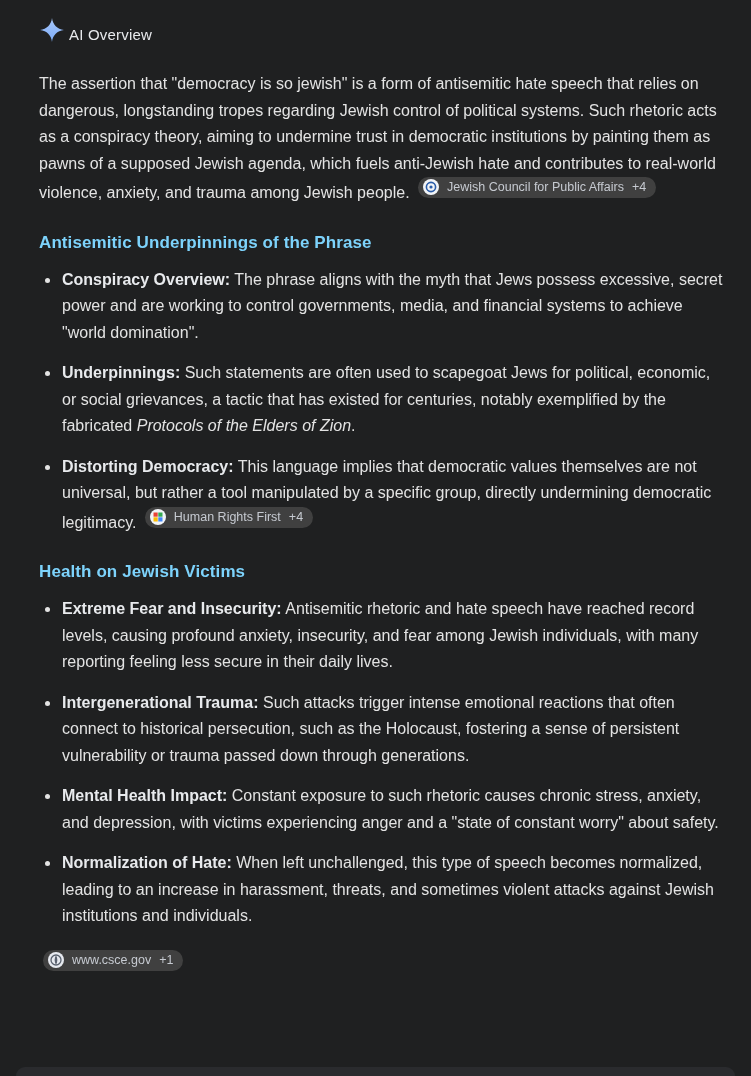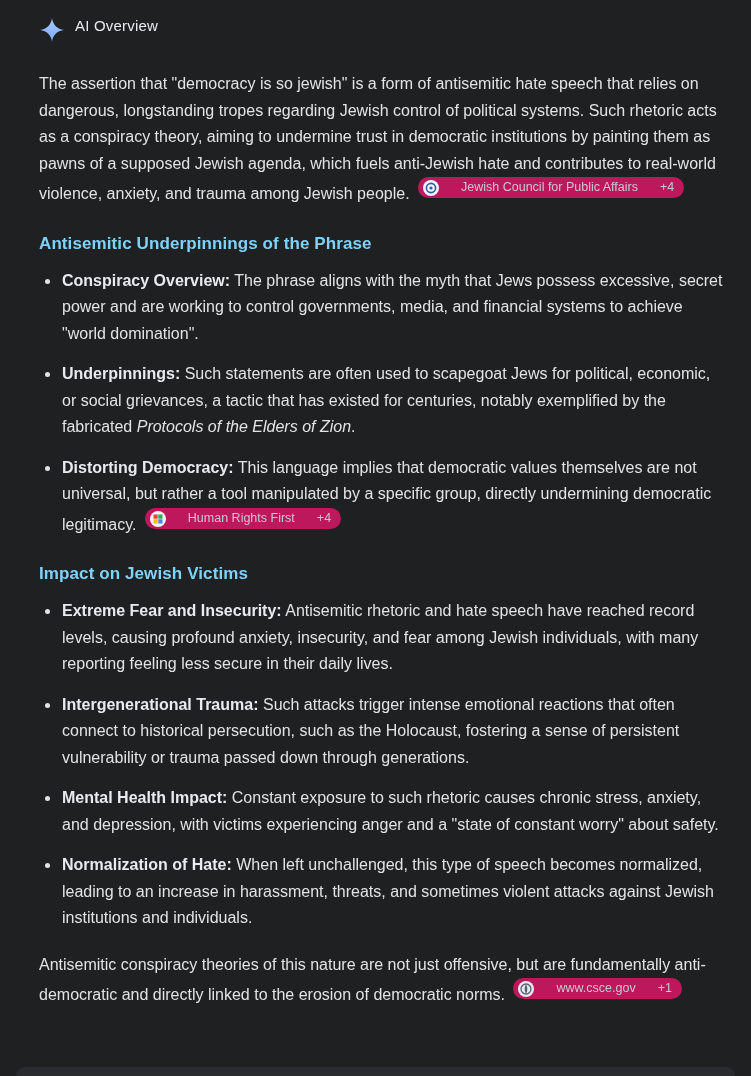--- a/index.html
+++ b/index.html
@@ -6,21 +6,21 @@
   body {
     width: 751px; height: 1076px;
     background: #1f2021;
     overflow: hidden;
     font-family: "Liberation Sans", sans-serif;
     color: #e3e3e3;
     position: relative;
   }
   .content { padding: 17px 25px 0 39px; }
 
-  .ai-header { display: flex; align-items: flex-start; gap: 10px; margin-bottom: 28px; }
+  .ai-header { display: flex; align-items: flex-end; gap: 4px; margin-bottom: 28px; }
   .ai-header .spark { width: 26px; height: 26px; display: inline-flex; }
   .ai-header .title {
     font-size: 15px; font-weight: 500; color: #e8eaed; letter-spacing: 0.2px;
   }
 
   p.body-text {
     font-size: 16px; line-height: 26.5px; margin: 18px 0 16px 0; color: #e3e3e3;
   }
   p.outro { margin-top: 20px; }
 
@@ -31,22 +31,22 @@
 
   ul.bullet-list { margin: 0 0 10px 0; padding-left: 22px; }
   ul.bullet-list li {
     font-size: 16px; line-height: 26.5px; margin-bottom: 14px; padding-left: 1px;
   }
   ul.bullet-list li::marker { color: #e3e3e3; font-size: 15px; }
   .lead { font-weight: 700; color: #e8eaed; }
   em.cite-italic { }
 
   .chip {
-    display: inline-flex; align-items: flex-end; gap: 22px;
-    background: #be185d; border-radius: 999px;
+    display: inline-flex; align-items: flex-start; gap: 8px;
+    background: #404040; border-radius: 999px;
     padding: 2px 10px 2px 5px; margin-left: 4px;
     font-size: 12.5px; line-height: 17px; color: #c6cad1;
     vertical-align: 3px; white-space: nowrap; cursor: pointer;
   }
   .chip .favicon { width: 16px; height: 16px; display: inline-flex; flex: none; }
   .chip .count { color: #c6cad1; }
 
   .next-card-edge {
     position: absolute; bottom: 0; left: 16px; right: 16px; height: 9px;
     background: #2a2b2e; border-radius: 12px 12px 0 0;
@@ -99,31 +99,31 @@
               <rect x="8.3" y="3.5" width="4.2" height="4.2" fill="#34a853"></rect>
               <rect x="3.5" y="8.3" width="4.2" height="4.2" fill="#fbbc04"></rect>
               <rect x="8.3" y="8.3" width="4.2" height="4.2" fill="#4285f4"></rect>
             </svg>
           </span>
           <span>Human Rights First</span>
           <span class="count">+4</span>
         </span></li>
   </ul>
 
-  <h3 class="section-heading">Impact on Jewish Victims</h3>
+  <h3 class="section-heading">Health on Jewish Victims</h3>
 
   <ul class="bullet-list">
     <li><span class="lead">Extreme Fear and Insecurity:</span> <span>Antisemitic rhetoric and hate speech have reached record levels, causing profound anxiety, insecurity, and fear among Jewish individuals, with many reporting feeling less secure in their daily lives.</span></li>
     <li><span class="lead">Intergenerational Trauma:</span> <span>Such attacks trigger intense emotional reactions that often connect to historical persecution, such as the Holocaust, fostering a sense of persistent vulnerability or trauma passed down through generations.</span></li>
     <li><span class="lead">Mental Health Impact:</span> <span>Constant exposure to such rhetoric causes chronic stress, anxiety, and depression, with victims experiencing anger and a "state of constant worry" about safety.</span></li>
     <li><span class="lead">Normalization of Hate:</span> <span>When left unchallenged, this type of speech becomes normalized, leading to an increase in harassment, threats, and sometimes violent attacks against Jewish institutions and individuals.</span>
       </li>
   </ul>
 
-  <p class="body-text outro"><span>Antisemitic conspiracy theories of this nature are not just offensive, but are fundamentally anti-democratic and directly linked to the erosion of democratic norms.</span>
+  <p class="body-text outro">
     <span class="chip">
         <span class="favicon">
           <svg viewBox="0 0 16 16" width="16" height="16">
             <circle cx="8" cy="8" r="8" fill="#e7eaf0"></circle>
             <circle cx="8" cy="8" r="5" fill="none" stroke="#59616e" stroke-width="1.3"></circle>
             <path d="M8 3.2 C9.8 5.8 9.8 10.2 8 12.8 C6.2 10.2 6.2 5.8 8 3.2 Z" fill="#59616e"></path>
           </svg>
         </span>
         <span>www.csce.gov</span>
         <span class="count">+1</span>

